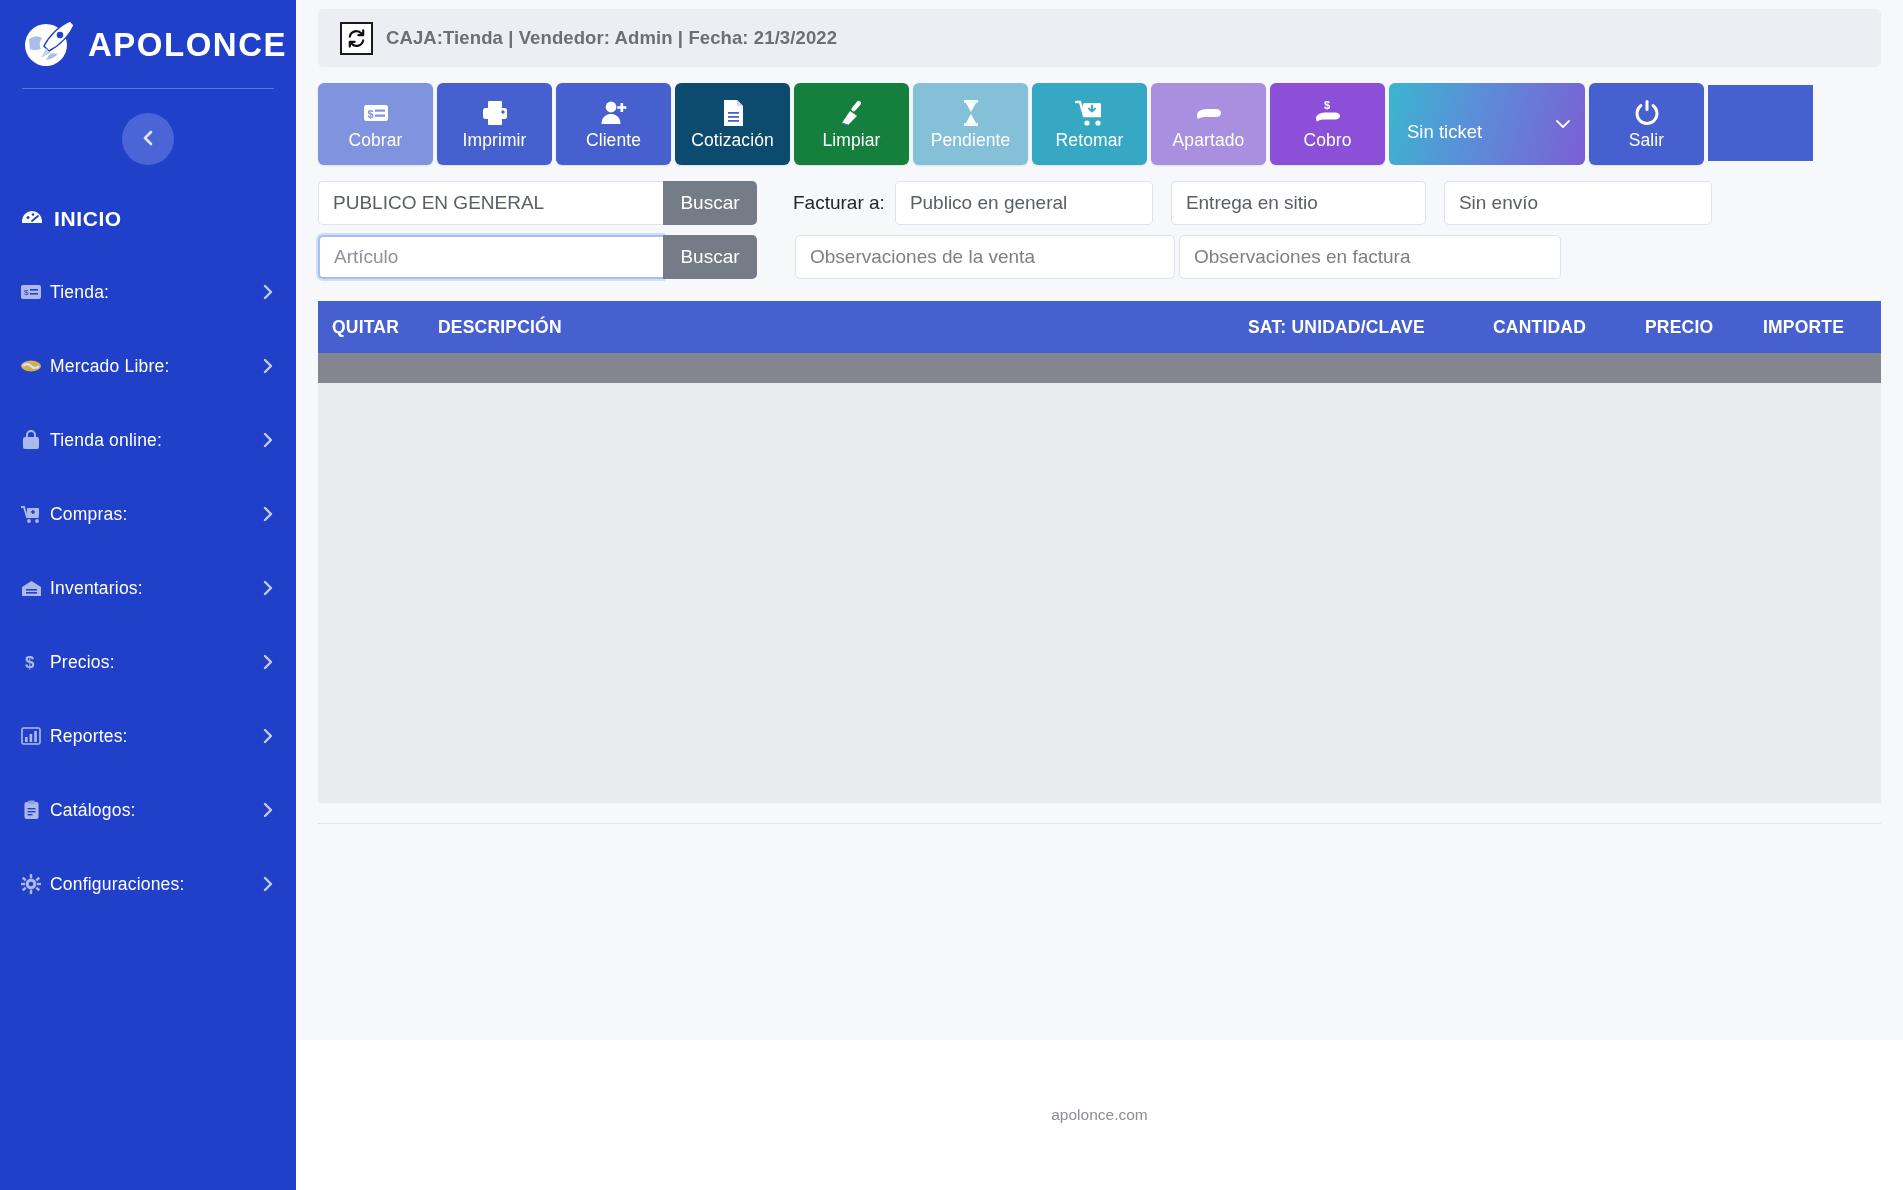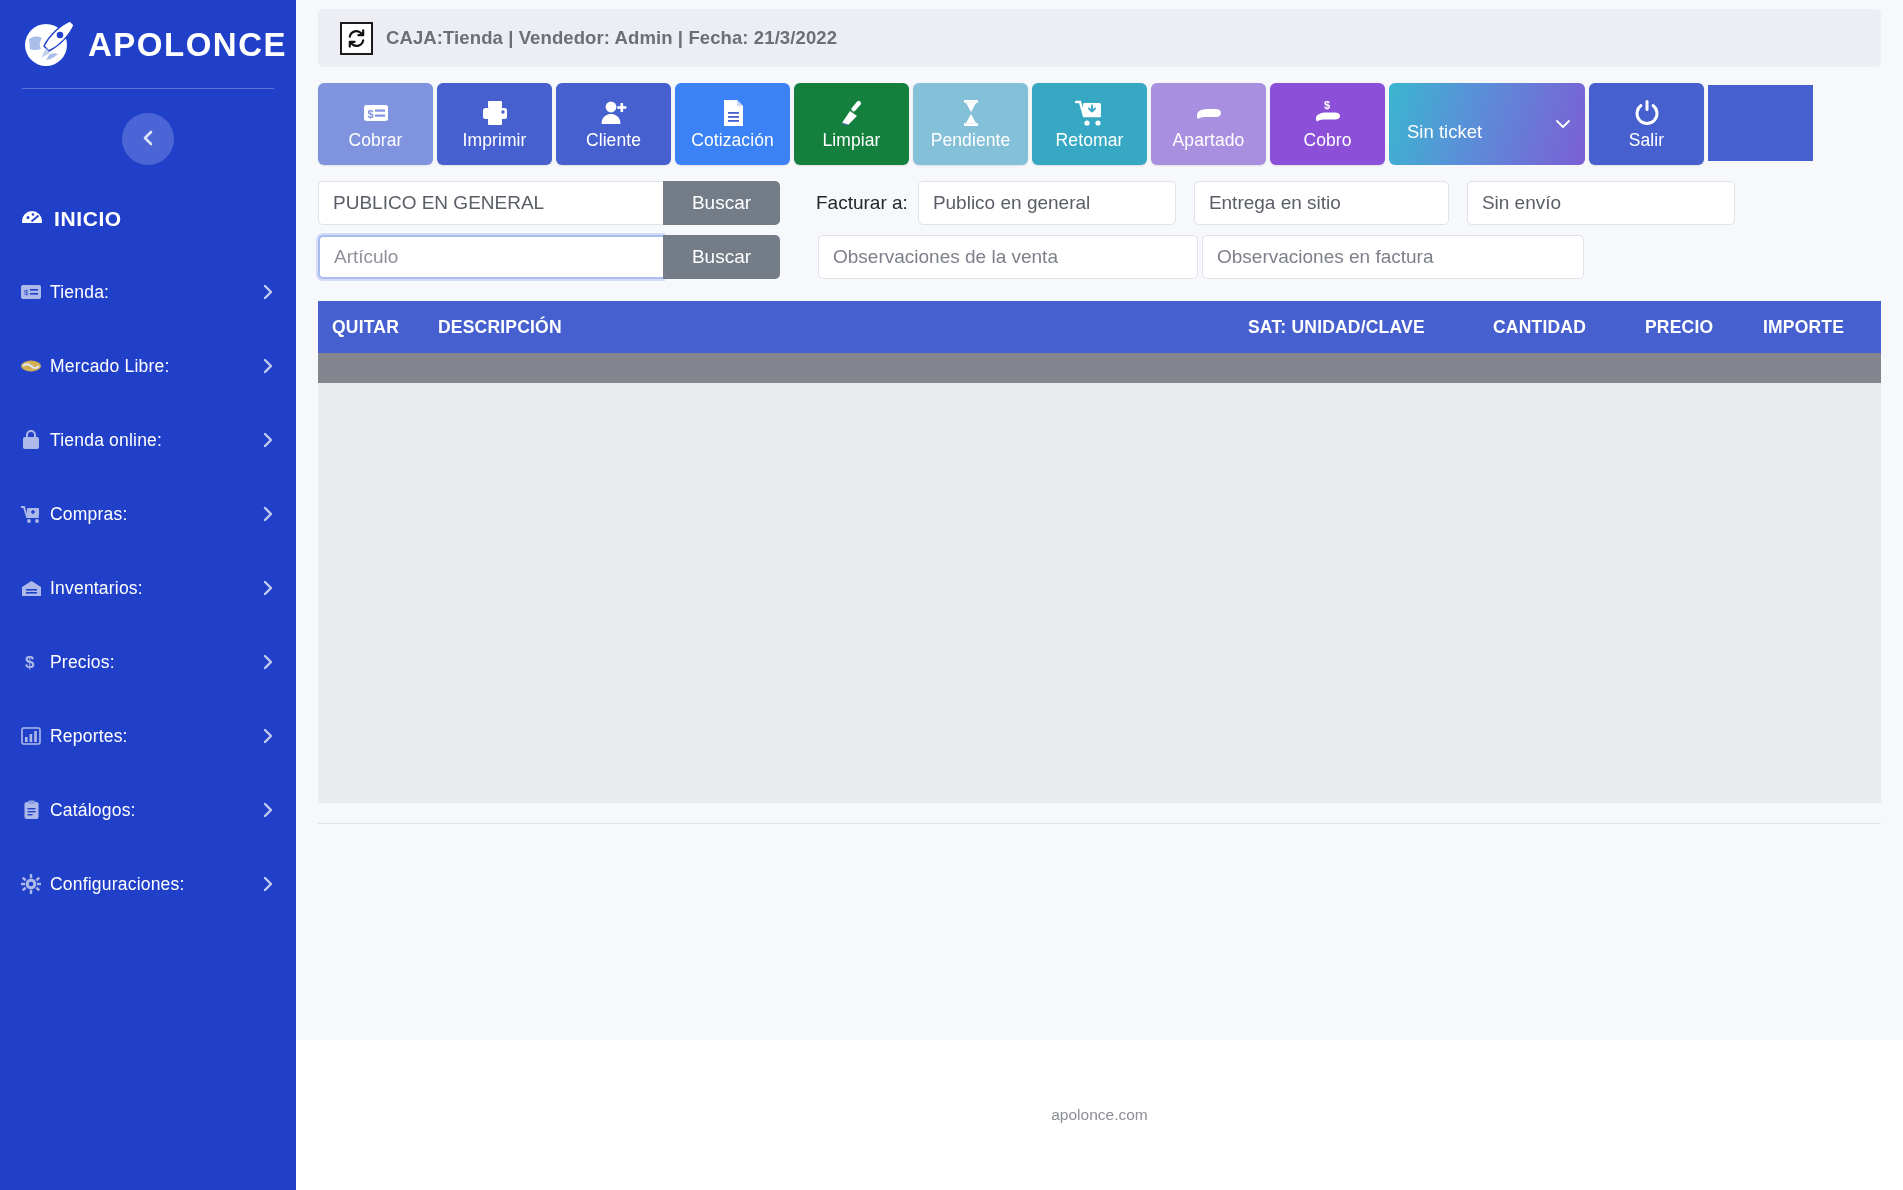--- a/index.html
+++ b/index.html
@@ -135,21 +135,21 @@
     border-radius: 5px 0 0 5px;
     background: #fff; font-size: 19px; color: #5a5e66;
     padding: 0 14px; font-family: inherit; outline: none;
   }
   .inputgroup .txt.focused {
     border: 2px solid #a9bdf0; border-right: none;
     box-shadow: 0 0 0 2px rgba(130,160,235,.30);
   }
   .inputgroup .txt::placeholder { color: #8e9199; }
   .inputgroup .btn {
-    width: 117px; height: 44px; border: none;
+    width: 94px; height: 44px; border: none;
     border-radius: 0 5px 5px 0;
     background: #747c88; color: #fff;
     font-size: 19px; font-family: inherit; cursor: pointer;
   }
   .facturar-lbl {
     font-size: 19px; color: #23252b; font-weight: 400;
     line-height: 44px; margin: 0 10px 0 36px; white-space: nowrap;
   }
   .plainfield {
     height: 44px; border: 1px solid #dfe2e8; border-radius: 5px;
@@ -437,21 +437,21 @@
           <svg viewBox="0 0 30 30">
               <circle cx="12" cy="9" r="5.4" fill="#fff"></circle>
               <path d="M2.5 26 C2.5 18.5 8 16 12 16 C16 16 21.5 18.5 21.5 26 Z" fill="#fff"></path>
               <rect x="21.5" y="5" width="2.6" height="9" fill="#fff"></rect>
               <rect x="18.3" y="8.2" width="9" height="2.6" fill="#fff"></rect>
             </svg>
         </span>
         <span class="lbl">Cliente</span>
       </button>
 
-      <button class="tbtn" style="background:#3b82f6">
+      <button class="tbtn" style="background:#0c4a6e">
         <span>
           <svg viewBox="0 0 30 30">
               <path d="M6 2 H19 L25 8 V28 H6 Z" fill="#fff"></path>
               <path d="M19 2 V8 H25" fill="#cfd7f3"></path>
               <rect x="10" y="14" width="11" height="1.8" fill="#4760cf"></rect>
               <rect x="10" y="18" width="11" height="1.8" fill="#4760cf"></rect>
               <rect x="10" y="22" width="11" height="1.8" fill="#4760cf"></rect>
             </svg>
         </span>
         <span class="lbl">Cotización</span>

